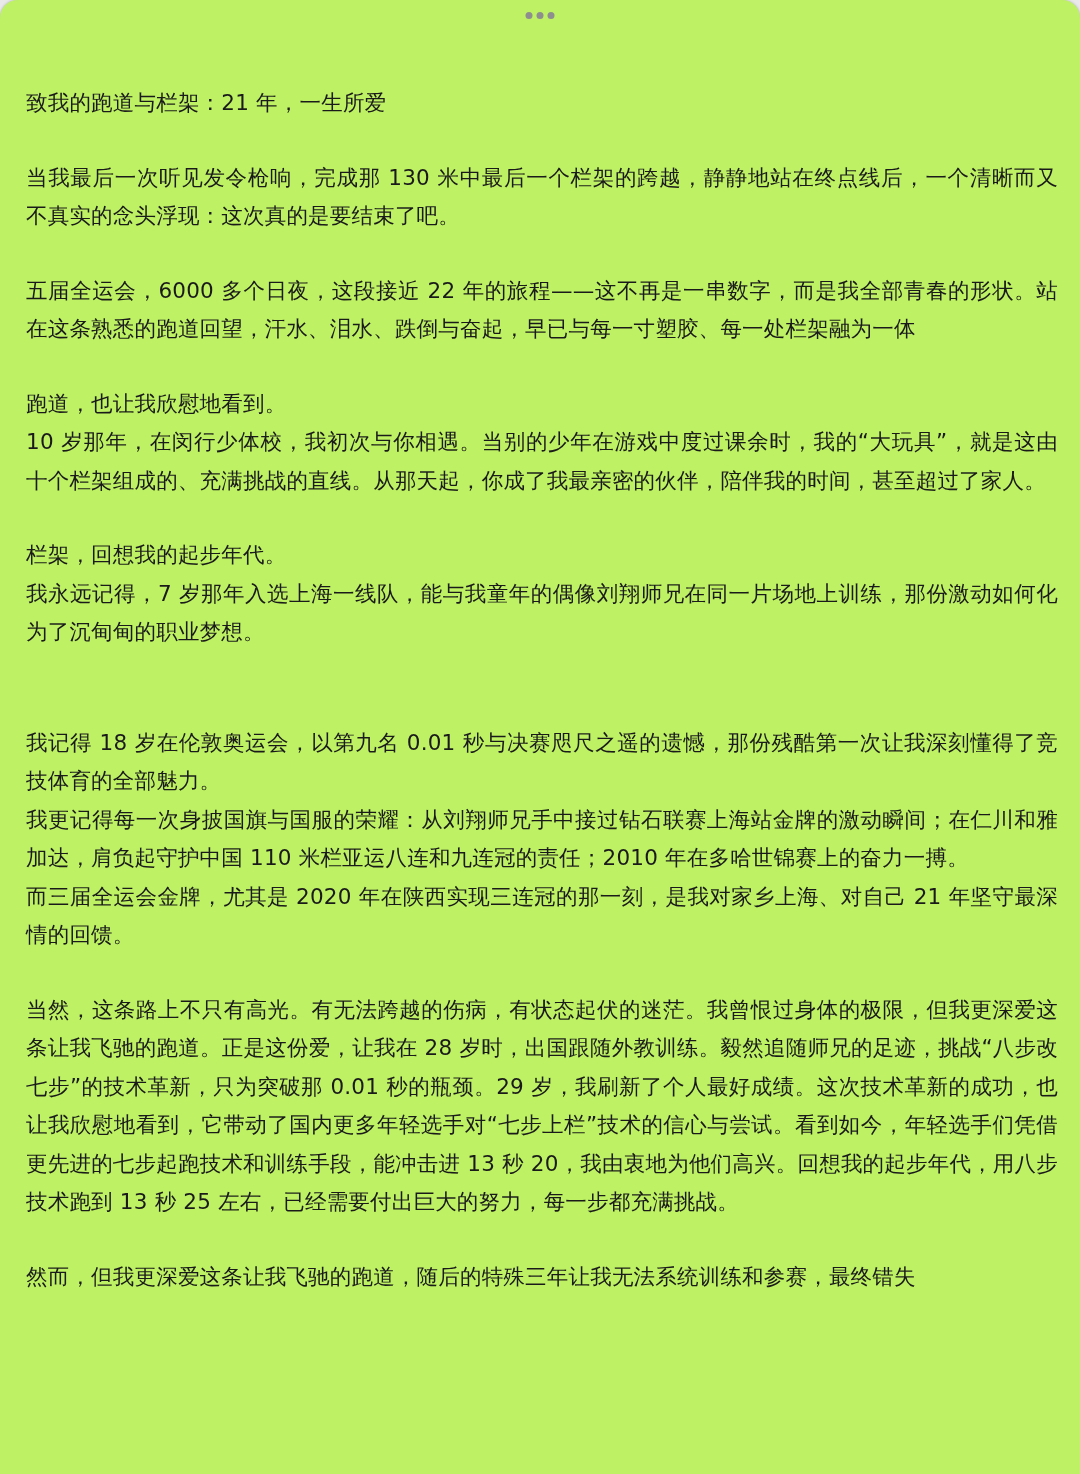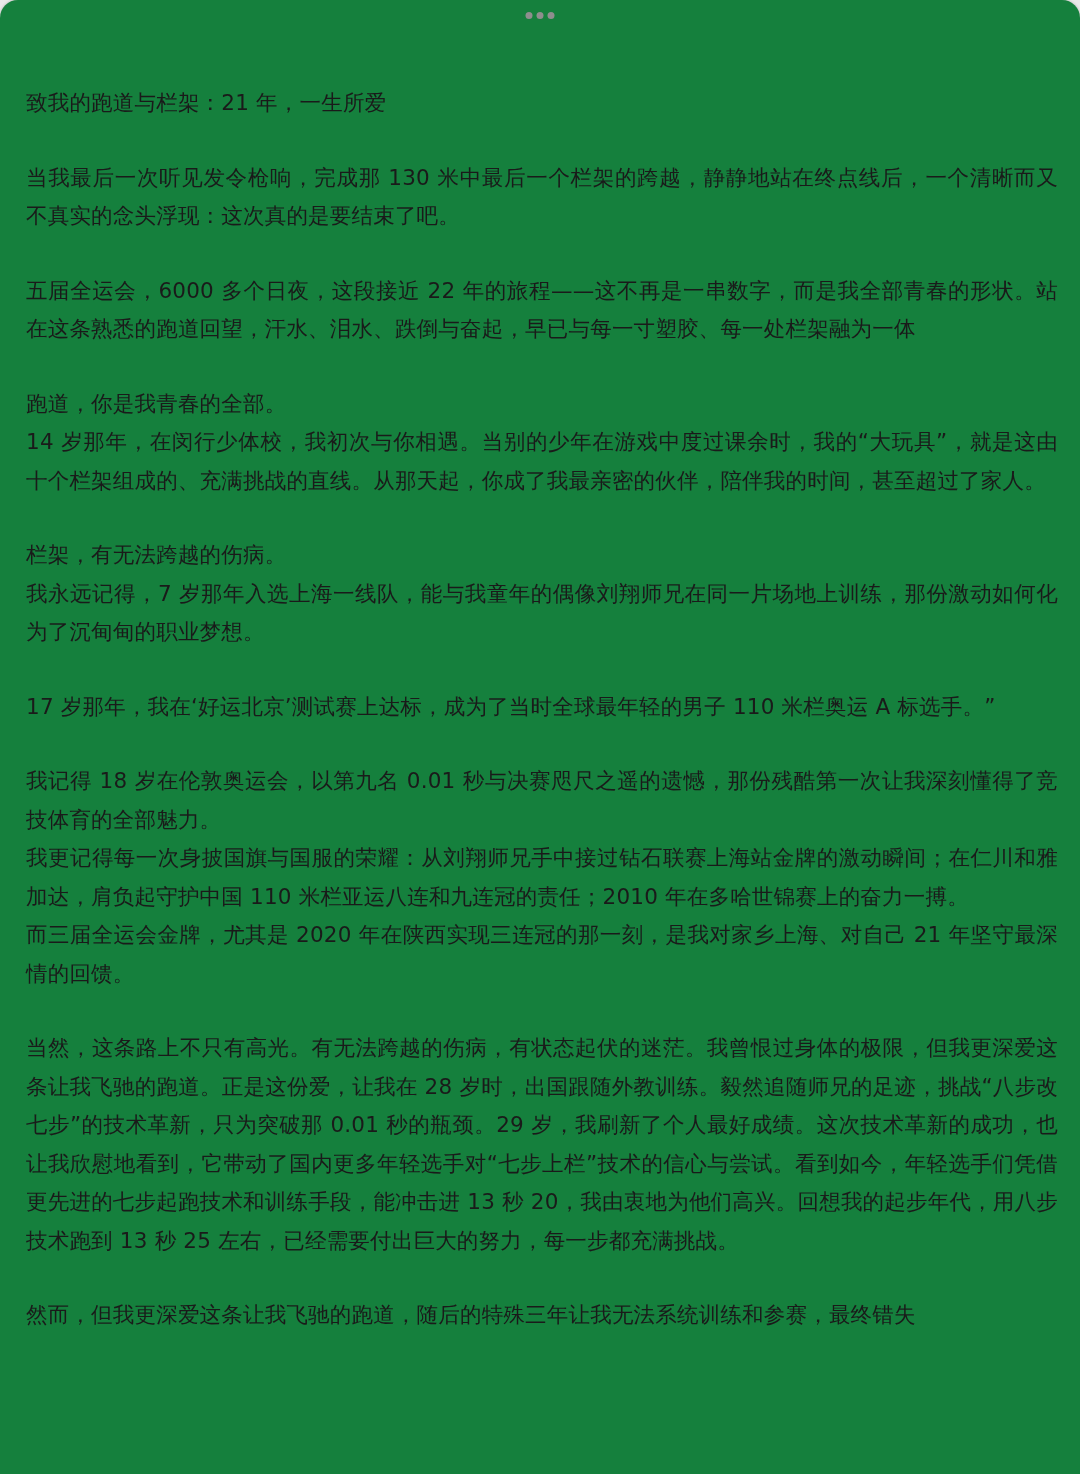--- a/index.html
+++ b/index.html
@@ -3,21 +3,21 @@
   <meta charset="utf-8">
   <style>
     html, body { margin: 0; padding: 0; }
     body {
       width: 1080px; height: 1474px; overflow: hidden;
       background: #e9e9e9;
       font-family: "DejaVu Sans", "Liberation Sans", sans-serif;
     }
     .sheet {
       position: absolute; left: 0; top: 0; width: 1080px; height: 1474px;
-      background: #15803d;
+      background: #bef264;
       border-top-left-radius: 18px; border-top-right-radius: 18px;
       box-shadow: 0 0 3px rgba(0,0,0,0.25);
       overflow: hidden;
     }
     .grabber {
       position: absolute; top: 10px; left: 50%; transform: translateX(-50%);
       display: flex; gap: 4px; padding: 2px 6px; cursor: pointer;
     }
     .grabber .dot { width: 7px; height: 7px; border-radius: 50%; background: #8e8e8e; }
     .content {
@@ -41,29 +41,28 @@
   <div class="content">
     <p>致我的跑道与栏架：21 年，一生所爱</p>
     <div class="gap"></div>
 
     <p>当我最后一次听见发令枪响，完成那 130 米中最后一个栏架的跨越，静静地站在终点线后，一个清晰而又不真实的念头浮现：这次真的是要结束了吧。</p>
     <div class="gap"></div>
 
     <p>五届全运会，6000 多个日夜，这段接近 22 年的旅程——这不再是一串数字，而是我全部青春的形状。站在这条熟悉的跑道回望，汗水、泪水、跌倒与奋起，早已与每一寸塑胶、每一处栏架融为一体</p>
     <div class="gap"></div>
 
-    <p>跑道，你是我青春的全部。</p>
-    <p>14 岁那年，在闵行少体校，我初次与你相遇。当别的少年在游戏中度过课余时，我的“大玩具”，就是这由十个栏架组成的、充满挑战的直线。从那天起，你成了我最亲密的伙伴，陪伴我的时间，甚至超过了家人。</p>
+    <p>跑道，也让我欣慰地看到。</p>
+    <p>10 岁那年，在闵行少体校，我初次与你相遇。当别的少年在游戏中度过课余时，我的“大玩具”，就是这由十个栏架组成的、充满挑战的直线。从那天起，你成了我最亲密的伙伴，陪伴我的时间，甚至超过了家人。</p>
     <div class="gap"></div>
 
-    <p>栏架，有无法跨越的伤病。</p>
+    <p>栏架，回想我的起步年代。</p>
     <p>我永远记得，7 岁那年入选上海一线队，能与我童年的偶像刘翔师兄在同一片场地上训练，那份激动如何化为了沉甸甸的职业梦想。</p>
     <div class="gap"></div>
 
-    <p>17 岁那年，我在‘好运北京’测试赛上达标，成为了当时全球最年轻的男子 110 米栏奥运 A 标选手。”</p>
     <div class="gap"></div>
 
     <p>我记得 18 岁在伦敦奥运会，以第九名 0.01 秒与决赛咫尺之遥的遗憾，那份残酷第一次让我深刻懂得了竞技体育的全部魅力。</p>
     <p>我更记得每一次身披国旗与国服的荣耀：从刘翔师兄手中接过钻石联赛上海站金牌的激动瞬间；在仁川和雅加达，肩负起守护中国 110 米栏亚运八连和九连冠的责任；2010 年在多哈世锦赛上的奋力一搏。</p>
     <p>而三届全运会金牌，尤其是 2020 年在陕西实现三连冠的那一刻，是我对家乡上海、对自己 21 年坚守最深情的回馈。</p>
     <div class="gap"></div>
 
     <p>当然，这条路上不只有高光。有无法跨越的伤病，有状态起伏的迷茫。我曾恨过身体的极限，但我更深爱这条让我飞驰的跑道。正是这份爱，让我在 28 岁时，出国跟随外教训练。毅然追随师兄的足迹，挑战“八步改七步”的技术革新，只为突破那 0.01 秒的瓶颈。29 岁，我刷新了个人最好成绩。这次技术革新的成功，也让我欣慰地看到，它带动了国内更多年轻选手对“七步上栏”技术的信心与尝试。看到如今，年轻选手们凭借更先进的七步起跑技术和训练手段，能冲击进 13 秒 20，我由衷地为他们高兴。回想我的起步年代，用八步技术跑到 13 秒 25 左右，已经需要付出巨大的努力，每一步都充满挑战。</p>
     <div class="gap"></div>
 

